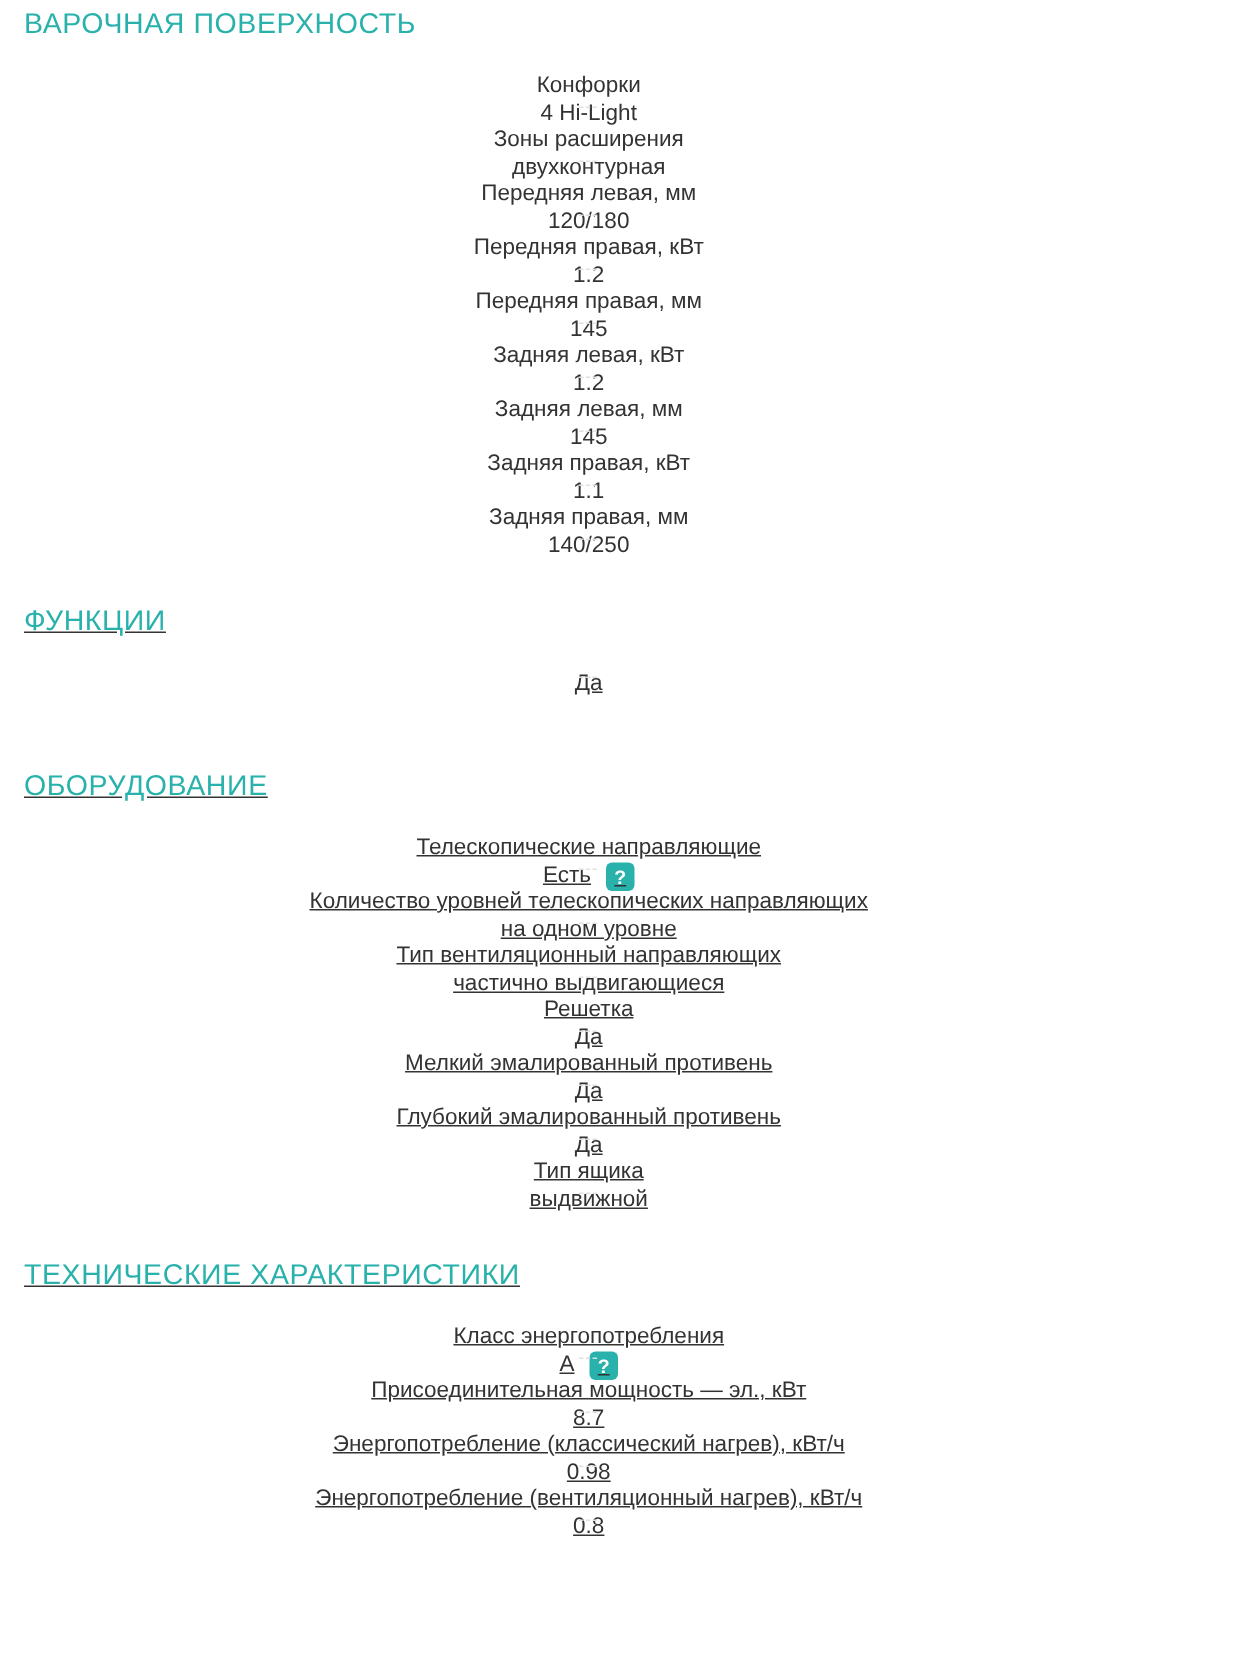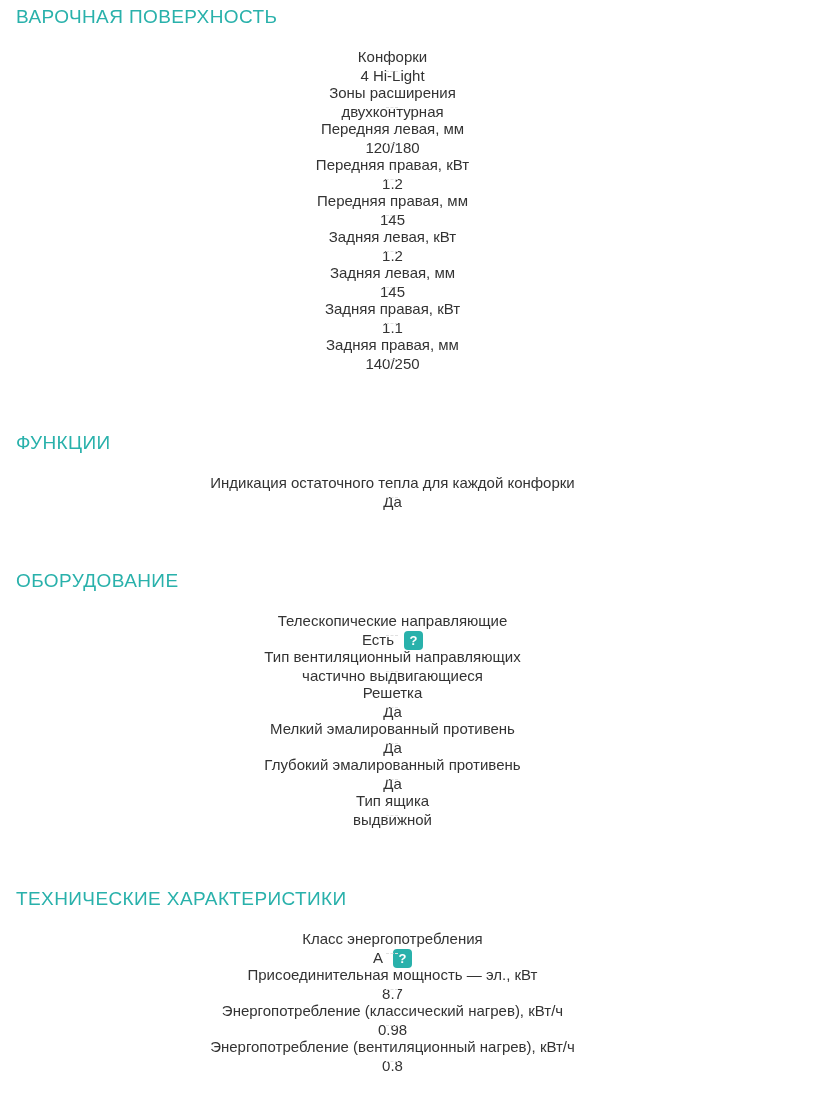--- a/index.html
+++ b/index.html
@@ -12,21 +12,21 @@
   html, body { margin: 0; padding: 0; background: var(--bg); }
   body { font-family: "Liberation Sans", sans-serif; color: var(--text); }
 
   .page {
     width: 802px;
     min-height: 1103px;
     padding: 6px 33px 17px 16px;
     background: var(--bg);
   }
 
-  .spec-section:not(:first-child) { margin-top: 60px; }
+  .spec-section:not(:first-child) { margin-top: 32px; text-decoration: underline; }
 
   .section-title {
     margin: 0 0 20px 0;
     font-size: 19px;
     line-height: 22px;
     font-weight: 400;
     letter-spacing: 0.4px;
     color: var(--accent);
     text-transform: uppercase;
   }
@@ -170,21 +170,20 @@
 
     </span>
   </div>
 </div>
   </section>
 
   <section class="spec-section">
     <h2 class="section-title">ФУНКЦИИ</h2>
     <div class="rows">
   <div class="spec-row">
-    <span class="spec-label">Индикация остаточного тепла для каждой конфорки</span>
     <span class="dotted-leader"></span>
     <span class="value-cell">
       <span class="spec-value">Да</span>
 
     </span>
   </div>
 </div>
   </section>
 
   <section class="spec-section">
@@ -192,20 +191,28 @@
     <div class="rows">
   <div class="spec-row">
     <span class="spec-label">Телескопические направляющие</span>
     <span class="dotted-leader"></span>
     <span class="value-cell">
       <span class="spec-value">Есть</span>
       <span class="help-badge">?</span>
     </span>
   </div>
 
+  <div class="spec-row">
+    <span class="spec-label">Количество уровней телескопических направляющих</span>
+    <span class="dotted-leader"></span>
+    <span class="value-cell">
+      <span class="spec-value">на одном уровне</span>
+
+    </span>
+  </div>
 
   <div class="spec-row">
     <span class="spec-label">Тип вентиляционный направляющих</span>
     <span class="dotted-leader"></span>
     <span class="value-cell">
       <span class="spec-value">частично выдвигающиеся</span>
 
     </span>
   </div>
 

